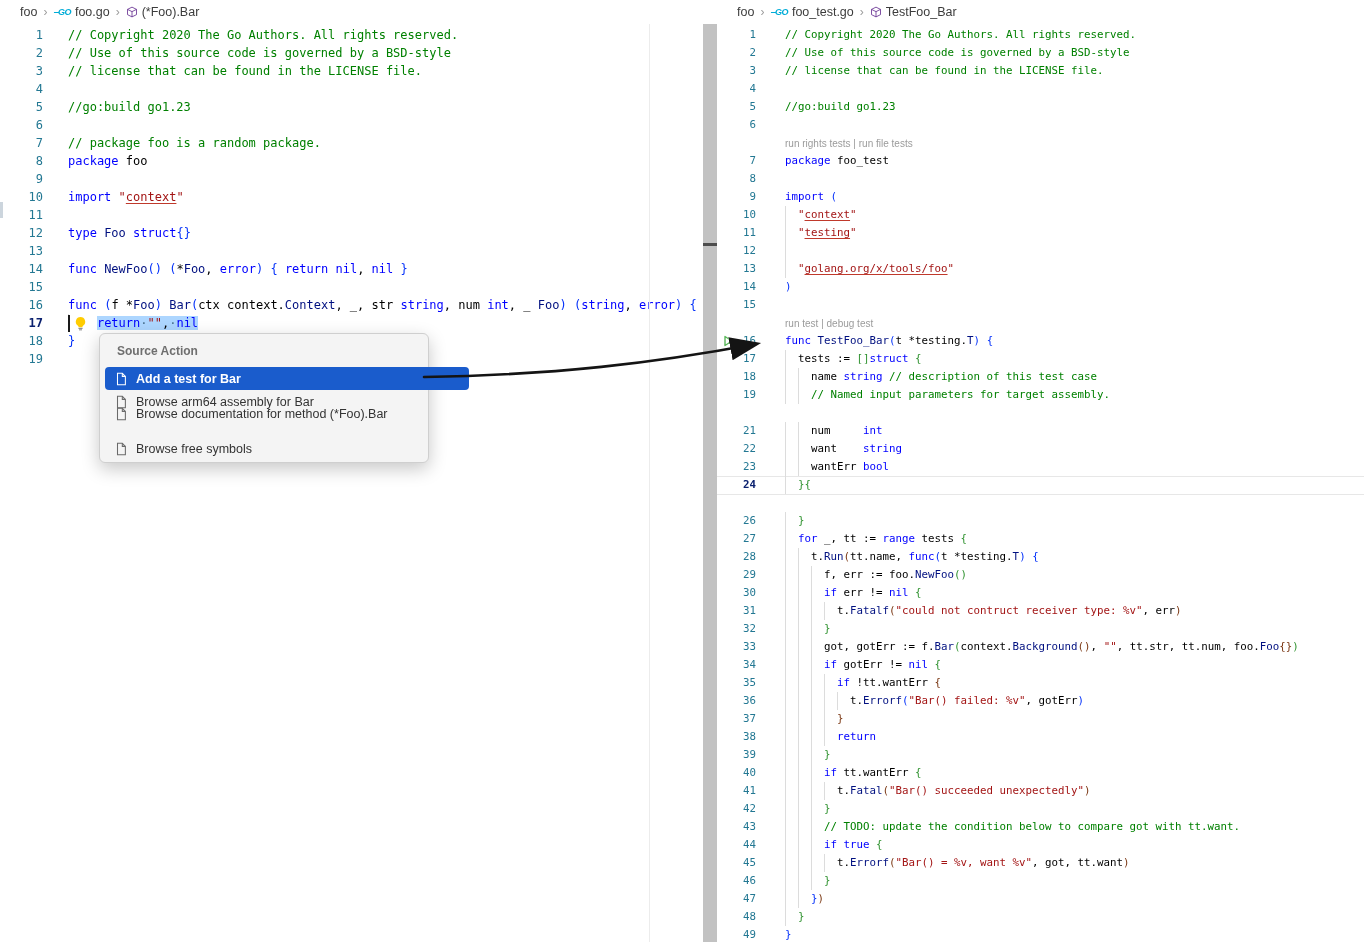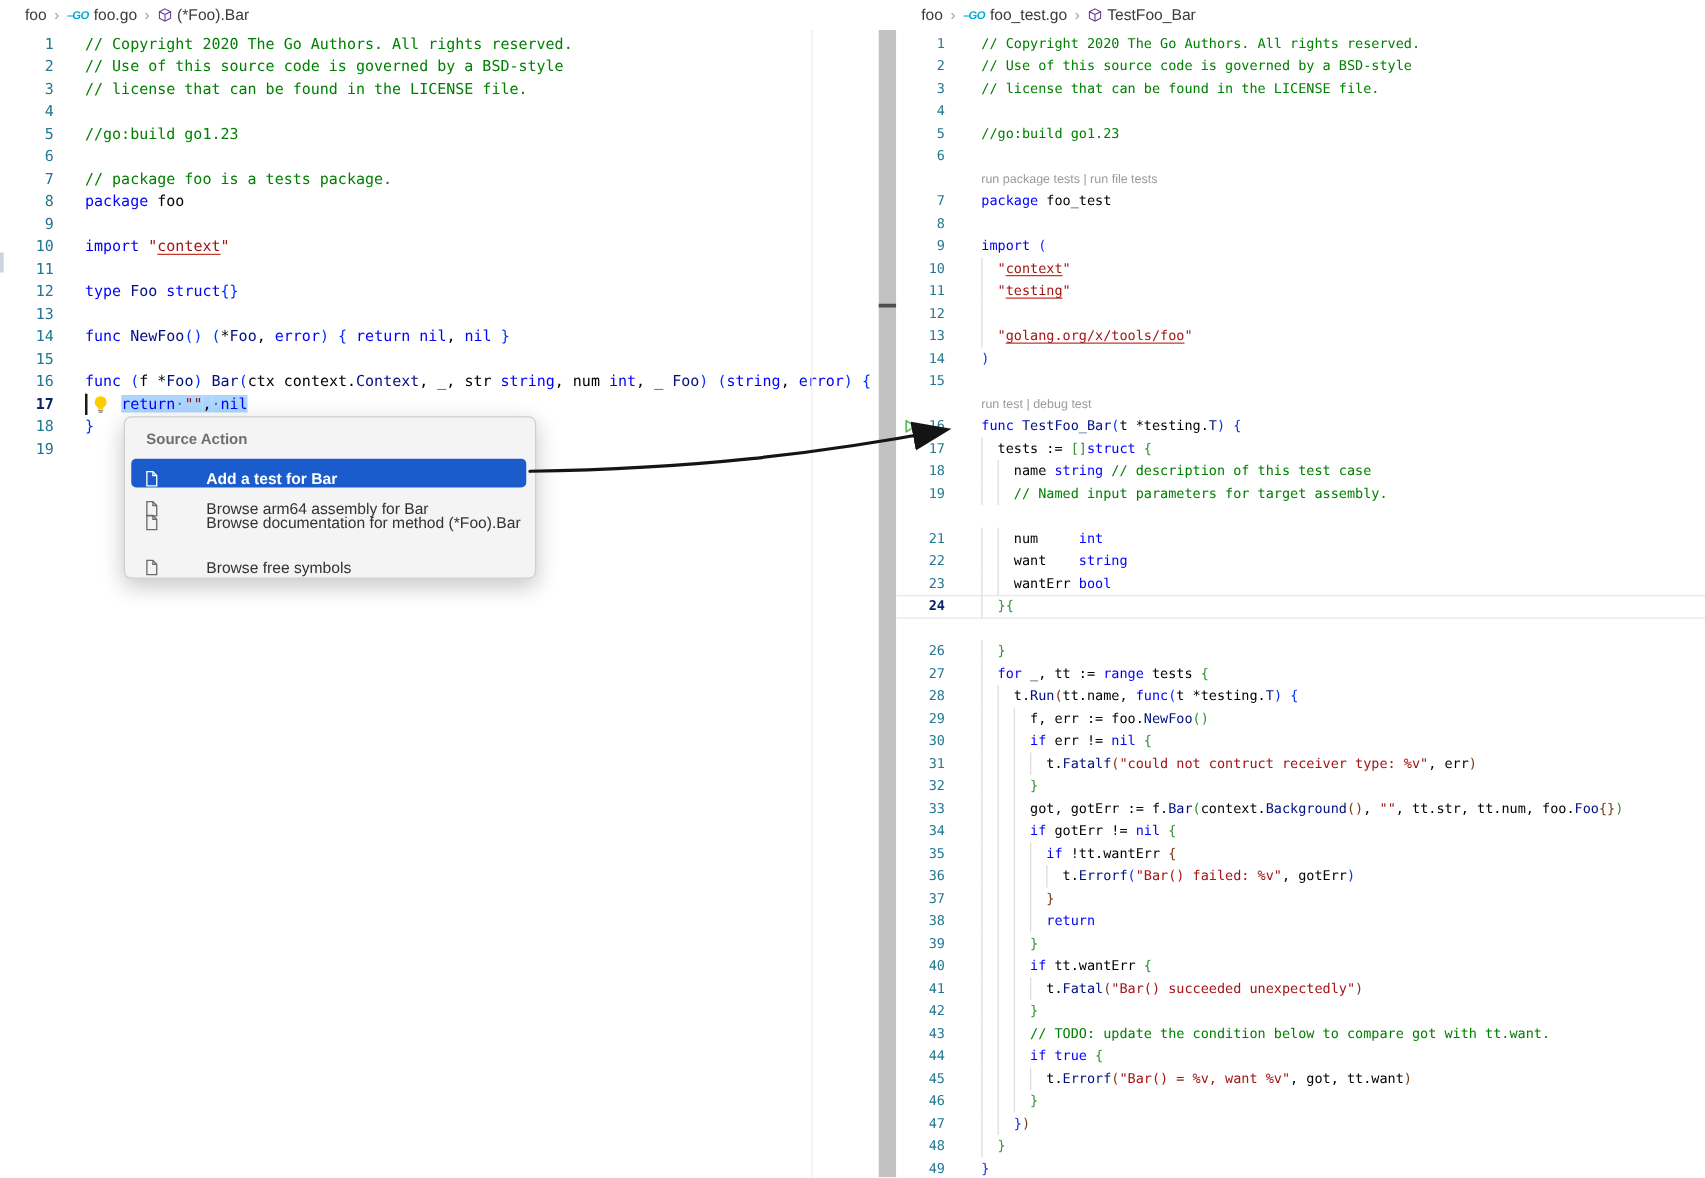--- a/index.html
+++ b/index.html
@@ -33,22 +33,22 @@
             font-family:"Liberation Sans",sans-serif;white-space:pre;}
   .codelens .cl-link{cursor:pointer;}
   .sash{position:absolute;background:#c2c2c2;}
   .sash-mark{position:absolute;background:#4d4d4d;}
   .vline{position:absolute;width:1px;background:#ececec;}
   .gutter-deco{position:absolute;background:#ccd5dd;}
   .menu{position:absolute;left:99px;top:333px;width:328px;height:128px;background:#f4f4f4;
         border:1px solid #cfcfcf;border-radius:6px;box-shadow:0 6px 18px rgba(0,0,0,.22);
         font-size:12.5px;z-index:5;}
   .menu-header{position:absolute;left:17px;top:10px;font-size:12px;font-weight:600;color:#6f6f6f;}
-  .menu-item{position:absolute;left:5px;width:316px;height:23px;border-radius:4px;
-             display:flex;align-items:flex-end;color:#333;cursor:pointer;gap:29px;}
+  .menu-item{position:absolute;left:5px;width:364px;height:23px;border-radius:4px;
+             display:flex;align-items:center;color:#333;cursor:pointer;}
   .menu-item .mi-icon{width:14px;height:14px;margin-left:9px;margin-right:8px;color:#6a6a6a;flex:none;}
   .menu-item.selected{background:var(--menuSel);color:#fff;font-weight:bold;}
   .menu-item.selected .mi-icon{color:#fff;}
   .play{position:absolute;width:12px;height:12px;}
   .bulb{position:absolute;width:15px;height:15px;}
   .cursor{position:absolute;width:1.6px;height:17px;background:#1a1a1a;}
   svg{display:block;}
   .arrow-layer{position:absolute;left:0;top:0;width:1364px;height:942px;pointer-events:none;z-index:6;}
 </style>
 </head>
@@ -79,21 +79,21 @@
           <span>(*Foo).Bar</span>
         </span>
       </div>
     <div class="code-area" id="code-left">
         <div class="line" style="top: 2px; left: 0px; width: 712px; font-size: 12px;"><span class="ln" style="left: 0px; width: 43px;">1</span><span class="txt" style="left: 68px;"><span class="tk-c">// Copyright 2020 The Go Authors. All rights reserved.</span></span></div>
         <div class="line" style="top: 20px; left: 0px; width: 712px; font-size: 12px;"><span class="ln" style="left: 0px; width: 43px;">2</span><span class="txt" style="left: 68px;"><span class="tk-c">// Use of this source code is governed by a BSD-style</span></span></div>
         <div class="line" style="top: 38px; left: 0px; width: 712px; font-size: 12px;"><span class="ln" style="left: 0px; width: 43px;">3</span><span class="txt" style="left: 68px;"><span class="tk-c">// license that can be found in the LICENSE file.</span></span></div>
         <div class="line" style="top: 56px; left: 0px; width: 712px; font-size: 12px;"><span class="ln" style="left: 0px; width: 43px;">4</span><span class="txt" style="left: 68px;"></span></div>
         <div class="line" style="top: 74px; left: 0px; width: 712px; font-size: 12px;"><span class="ln" style="left: 0px; width: 43px;">5</span><span class="txt" style="left: 68px;"><span class="tk-c">//go:build go1.23</span></span></div>
         <div class="line" style="top: 92px; left: 0px; width: 712px; font-size: 12px;"><span class="ln" style="left: 0px; width: 43px;">6</span><span class="txt" style="left: 68px;"></span></div>
-        <div class="line" style="top: 110px; left: 0px; width: 712px; font-size: 12px;"><span class="ln" style="left: 0px; width: 43px;">7</span><span class="txt" style="left: 68px;"><span class="tk-c">// package foo is a tests package.</span></span></div>
+        <div class="line" style="top: 110px; left: 0px; width: 712px; font-size: 12px;"><span class="ln" style="left: 0px; width: 43px;">7</span><span class="txt" style="left: 68px;"><span class="tk-c">// package foo is a random package.</span></span></div>
         <div class="line" style="top: 128px; left: 0px; width: 712px; font-size: 12px;"><span class="ln" style="left: 0px; width: 43px;">8</span><span class="txt" style="left: 68px;"><span class="tk-k">package</span><span class="tk-p"> foo</span></span></div>
         <div class="line" style="top: 146px; left: 0px; width: 712px; font-size: 12px;"><span class="ln" style="left: 0px; width: 43px;">9</span><span class="txt" style="left: 68px;"></span></div>
         <div class="line" style="top: 164px; left: 0px; width: 712px; font-size: 12px;"><span class="ln" style="left: 0px; width: 43px;">10</span><span class="txt" style="left: 68px;"><span class="tk-k">import</span><span class="tk-p"> </span><span class="tk-s">"</span><span class="tk-su">context</span><span class="tk-s">"</span></span></div>
         <div class="line" style="top: 182px; left: 0px; width: 712px; font-size: 12px;"><span class="ln" style="left: 0px; width: 43px;">11</span><span class="txt" style="left: 68px;"></span></div>
         <div class="line" style="top: 200px; left: 0px; width: 712px; font-size: 12px;"><span class="ln" style="left: 0px; width: 43px;">12</span><span class="txt" style="left: 68px;"><span class="tk-k">type</span><span class="tk-p"> </span><span class="tk-f">Foo</span><span class="tk-p"> </span><span class="tk-k">struct</span><span class="tk-p"><span style="color: rgb(4, 49, 250);">{</span><span style="color: rgb(4, 49, 250);">}</span></span></span></div>
         <div class="line" style="top: 218px; left: 0px; width: 712px; font-size: 12px;"><span class="ln" style="left: 0px; width: 43px;">13</span><span class="txt" style="left: 68px;"></span></div>
         <div class="line" style="top: 236px; left: 0px; width: 712px; font-size: 12px;"><span class="ln" style="left: 0px; width: 43px;">14</span><span class="txt" style="left: 68px;"><span class="tk-k">func</span><span class="tk-p"> </span><span class="tk-f">NewFoo</span><span class="tk-p"><span style="color: rgb(4, 49, 250);">(</span><span style="color: rgb(4, 49, 250);">)</span> <span style="color: rgb(4, 49, 250);">(</span>*</span><span class="tk-f">Foo</span><span class="tk-p">, </span><span class="tk-k">error</span><span class="tk-p"><span style="color: rgb(4, 49, 250);">)</span> <span style="color: rgb(4, 49, 250);">{</span> </span><span class="tk-k">return</span><span class="tk-p"> </span><span class="tk-k">nil</span><span class="tk-p">, </span><span class="tk-k">nil</span><span class="tk-p"> <span style="color: rgb(4, 49, 250);">}</span></span></span></div>
         <div class="line" style="top: 254px; left: 0px; width: 712px; font-size: 12px;"><span class="ln" style="left: 0px; width: 43px;">15</span><span class="txt" style="left: 68px;"></span></div>
         <div class="line" style="top: 272px; left: 0px; width: 712px; font-size: 12px;"><span class="ln" style="left: 0px; width: 43px;">16</span><span class="txt" style="left: 68px;"><span class="tk-k">func</span><span class="tk-p"> <span style="color: rgb(4, 49, 250);">(</span>f *</span><span class="tk-f">Foo</span><span class="tk-p"><span style="color: rgb(4, 49, 250);">)</span> </span><span class="tk-f">Bar</span><span class="tk-p"><span style="color: rgb(4, 49, 250);">(</span>ctx context.</span><span class="tk-f">Context</span><span class="tk-p">, _, str </span><span class="tk-k">string</span><span class="tk-p">, num </span><span class="tk-k">int</span><span class="tk-p">, _ </span><span class="tk-f">Foo</span><span class="tk-p"><span style="color: rgb(4, 49, 250);">)</span> <span style="color: rgb(4, 49, 250);">(</span></span><span class="tk-k">string</span><span class="tk-p">, </span><span class="tk-k">error</span><span class="tk-p"><span style="color: rgb(4, 49, 250);">)</span> <span style="color: rgb(4, 49, 250);">{</span></span></span></div>
         <div class="line" style="top: 290px; left: 0px; width: 712px; font-size: 12px;"><span class="ln active" style="left: 0px; width: 43px;">17</span><span class="guide" style="left: 68px;"></span><span class="bulb" style="left: 73px; top: 1.5px;"><svg viewBox="0 0 16 16">
@@ -136,21 +136,21 @@
           <span>TestFoo_Bar</span>
         </span>
       </div>
     <div class="code-area" id="code-right">
         <div class="line" style="top: 2px; left: 0px; width: 647px; font-size: 10.8px;"><span class="ln" style="left: 0px; width: 39px;">1</span><span class="txt" style="left: 68px;"><span class="tk-c">// Copyright 2020 The Go Authors. All rights reserved.</span></span></div>
         <div class="line" style="top: 20px; left: 0px; width: 647px; font-size: 10.8px;"><span class="ln" style="left: 0px; width: 39px;">2</span><span class="txt" style="left: 68px;"><span class="tk-c">// Use of this source code is governed by a BSD-style</span></span></div>
         <div class="line" style="top: 38px; left: 0px; width: 647px; font-size: 10.8px;"><span class="ln" style="left: 0px; width: 39px;">3</span><span class="txt" style="left: 68px;"><span class="tk-c">// license that can be found in the LICENSE file.</span></span></div>
         <div class="line" style="top: 56px; left: 0px; width: 647px; font-size: 10.8px;"><span class="ln" style="left: 0px; width: 39px;">4</span><span class="txt" style="left: 68px;"></span></div>
         <div class="line" style="top: 74px; left: 0px; width: 647px; font-size: 10.8px;"><span class="ln" style="left: 0px; width: 39px;">5</span><span class="txt" style="left: 68px;"><span class="tk-c">//go:build go1.23</span></span></div>
         <div class="line" style="top: 92px; left: 0px; width: 647px; font-size: 10.8px;"><span class="ln" style="left: 0px; width: 39px;">6</span><span class="txt" style="left: 68px;"></span></div>
-        <div class="codelens" style="top: 110px; left: 68px;"><span class="cl-link">run package tests</span><span> | </span><span class="cl-link">run file tests</span></div>
+        <div class="codelens" style="top: 110px; left: 68px;"><span class="cl-link">run rights tests</span><span> | </span><span class="cl-link">run file tests</span></div>
         <div class="line" style="top: 128px; left: 0px; width: 647px; font-size: 10.8px;"><span class="ln" style="left: 0px; width: 39px;">7</span><span class="txt" style="left: 68px;"><span class="tk-k">package</span><span class="tk-p"> foo_test</span></span></div>
         <div class="line" style="top: 146px; left: 0px; width: 647px; font-size: 10.8px;"><span class="ln" style="left: 0px; width: 39px;">8</span><span class="txt" style="left: 68px;"></span></div>
         <div class="line" style="top: 164px; left: 0px; width: 647px; font-size: 10.8px;"><span class="ln" style="left: 0px; width: 39px;">9</span><span class="txt" style="left: 68px;"><span class="tk-k">import</span><span class="tk-p"> <span style="color: rgb(4, 49, 250);">(</span></span></span></div>
         <div class="line" style="top: 182px; left: 0px; width: 647px; font-size: 10.8px;"><span class="ln" style="left: 0px; width: 39px;">10</span><span class="guide" style="left: 68px;"></span><span class="txt" style="left: 68px;"><span class="tk-p">  </span><span class="tk-s">"</span><span class="tk-su">context</span><span class="tk-s">"</span></span></div>
         <div class="line" style="top: 200px; left: 0px; width: 647px; font-size: 10.8px;"><span class="ln" style="left: 0px; width: 39px;">11</span><span class="guide" style="left: 68px;"></span><span class="txt" style="left: 68px;"><span class="tk-p">  </span><span class="tk-s">"</span><span class="tk-su">testing</span><span class="tk-s">"</span></span></div>
         <div class="line" style="top: 218px; left: 0px; width: 647px; font-size: 10.8px;"><span class="ln" style="left: 0px; width: 39px;">12</span><span class="guide" style="left: 68px;"></span><span class="txt" style="left: 68px;"></span></div>
         <div class="line" style="top: 236px; left: 0px; width: 647px; font-size: 10.8px;"><span class="ln" style="left: 0px; width: 39px;">13</span><span class="guide" style="left: 68px;"></span><span class="txt" style="left: 68px;"><span class="tk-p">  </span><span class="tk-s">"</span><span class="tk-su">golang.org/x/tools/foo</span><span class="tk-s">"</span></span></div>
         <div class="line" style="top: 254px; left: 0px; width: 647px; font-size: 10.8px;"><span class="ln" style="left: 0px; width: 39px;">14</span><span class="txt" style="left: 68px;"><span class="tk-p"><span style="color: rgb(4, 49, 250);">)</span></span></span></div>
         <div class="line" style="top: 272px; left: 0px; width: 647px; font-size: 10.8px;"><span class="ln" style="left: 0px; width: 39px;">15</span><span class="txt" style="left: 68px;"></span></div>
         <div class="codelens" style="top: 290px; left: 68px;"><span class="cl-link">run test</span><span> | </span><span class="cl-link">debug test</span></div>

